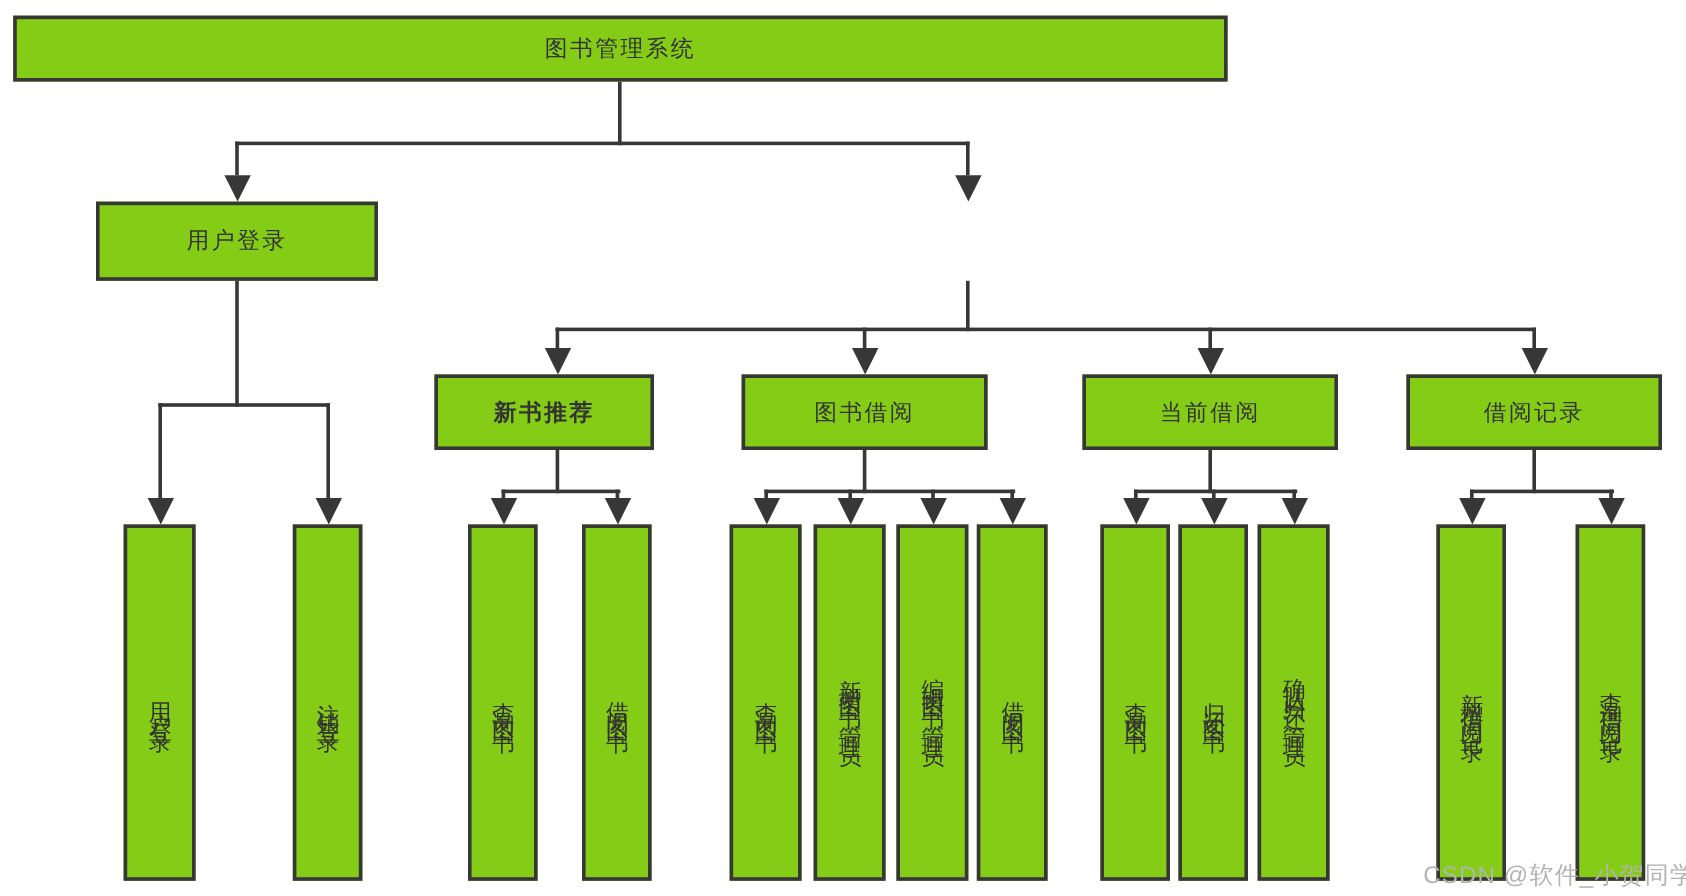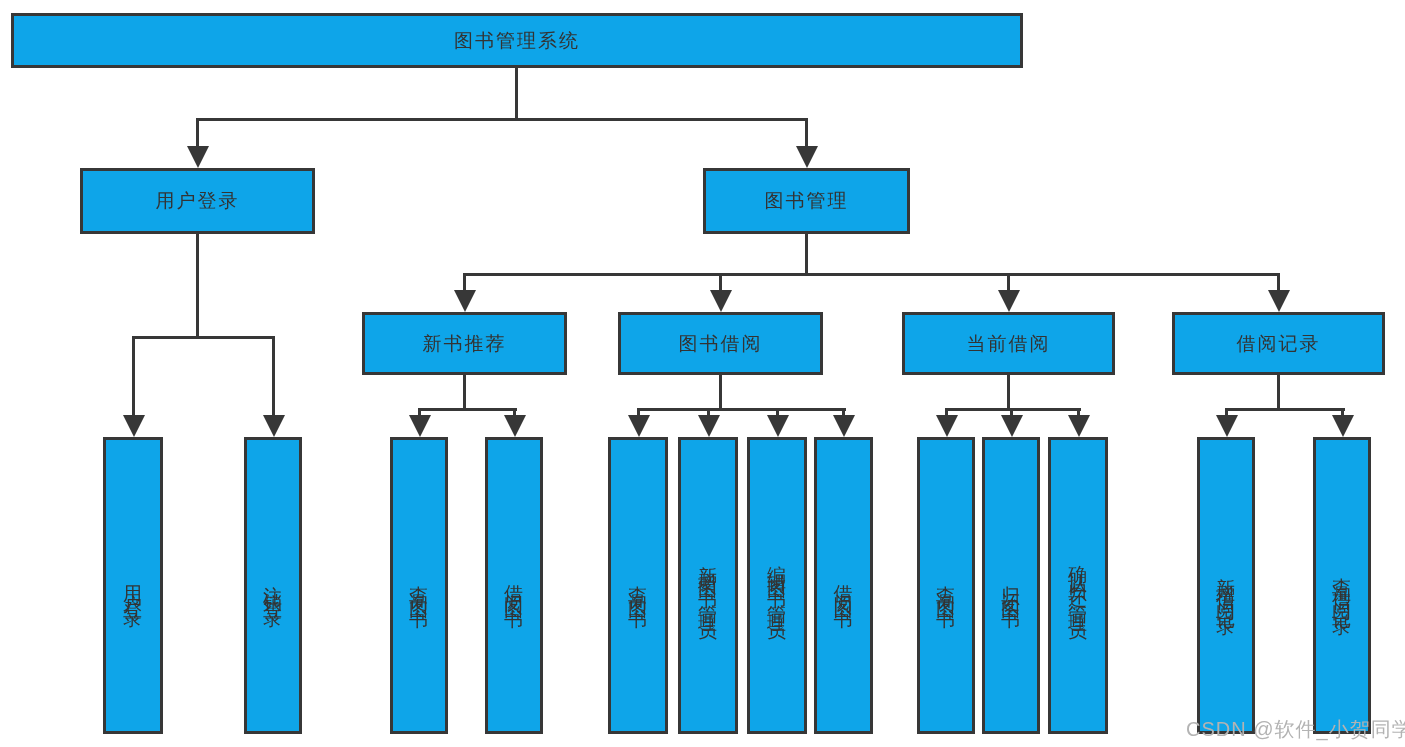--- a/index.html
+++ b/index.html
@@ -8,21 +8,21 @@
     width: 1405px;
     height: 747px;
     background: #ffffff;
     font-family: "Liberation Sans", "DejaVu Sans", sans-serif;
     overflow: hidden;
   }
   .box {
     position: absolute;
     box-sizing: border-box;
     border: 3px solid #373737;
-    background: #0ea5e9;
+    background: #84cc16;
     display: flex;
     align-items: center;
     justify-content: center;
     font-size: 19px;
     color: #333333;
     letter-spacing: 2px;
     text-align: center;
   }
   .vbox {
     writing-mode: vertical-rl;
@@ -61,35 +61,34 @@
 <div class="canvas">
 
   <div class="box" style="left:11px; top:13px; width:1012px; height:55px;">图书管理系统</div>
 
   <div class="vline" style="left:515px; top:68px; height:53px;"></div>
   <div class="hline" style="left:196px; top:118px; width:612px;"></div>
   <div class="arrow" style="left:196px; top:118px; height:28px;"></div>
   <div class="arrow" style="left:805px; top:118px; height:28px;"></div>
 
   <div class="box" style="left:80px; top:168px; width:235px; height:66px;">用户登录</div>
-  <div class="box" style="left:703px; top:168px; width:207px; height:66px;">图书管理</div>
 
   <div class="vline" style="left:196px; top:234px; height:105px;"></div>
   <div class="hline" style="left:132px; top:336px; width:143px;"></div>
   <div class="arrow" style="left:132px; top:336px; height:79px;"></div>
   <div class="arrow" style="left:272px; top:336px; height:79px;"></div>
 
   <div class="vline" style="left:805px; top:234px; height:42px;"></div>
   <div class="hline" style="left:463px; top:273px; width:817px;"></div>
   <div class="arrow" style="left:463px; top:273px; height:17px;"></div>
   <div class="arrow" style="left:719px; top:273px; height:17px;"></div>
   <div class="arrow" style="left:1007px; top:273px; height:17px;"></div>
   <div class="arrow" style="left:1277px; top:273px; height:17px;"></div>
 
-  <div class="box" style="left:362px; top:312px; width:205px; height:63px;">新书推荐</div>
+  <div class="box" style="left:362px; top:312px; width:183px; height:63px;font-weight:bold;">新书推荐</div>
   <div class="box" style="left:902px; top:312px; width:213px; height:63px;">当前借阅</div>
   <div class="box" style="left:618px; top:312px; width:205px; height:63px;">图书借阅</div>
   <div class="box" style="left:1172px; top:312px; width:213px; height:63px;">借阅记录</div>
 
   <div class="vline" style="left:463px; top:375px; height:36px;"></div>
   <div class="hline" style="left:418px; top:408px; width:99px;"></div>
   <div class="arrow" style="left:418px; top:408px; height:7px;"></div>
   <div class="arrow" style="left:513px; top:408px; height:7px;"></div>
 
   <div class="vline" style="left:719px; top:375px; height:36px;"></div>

